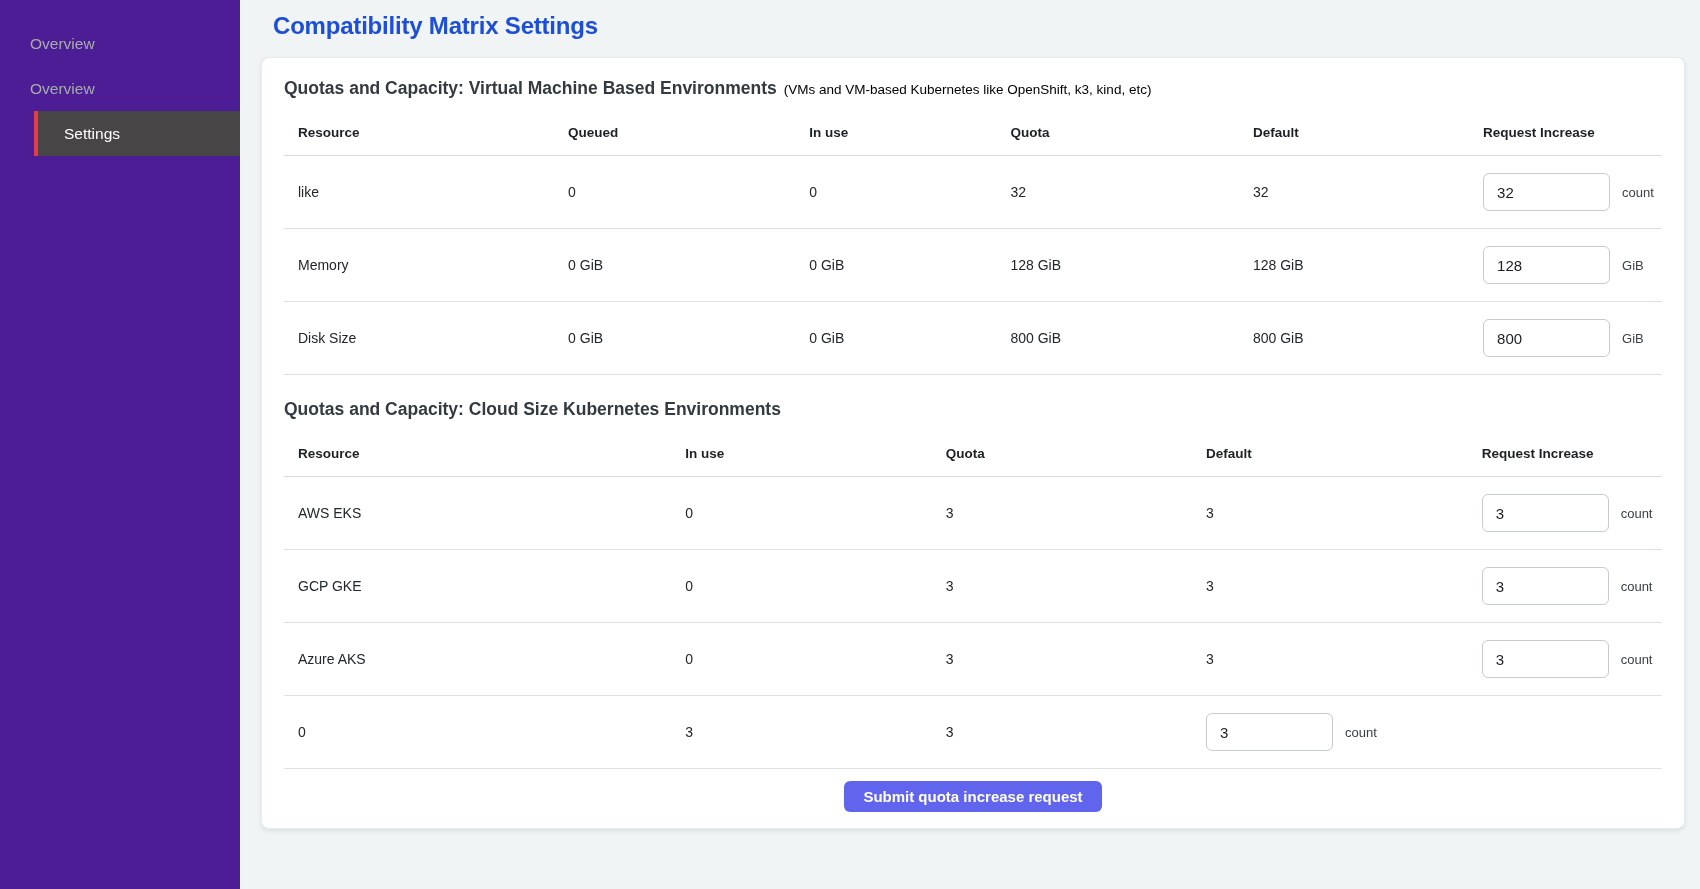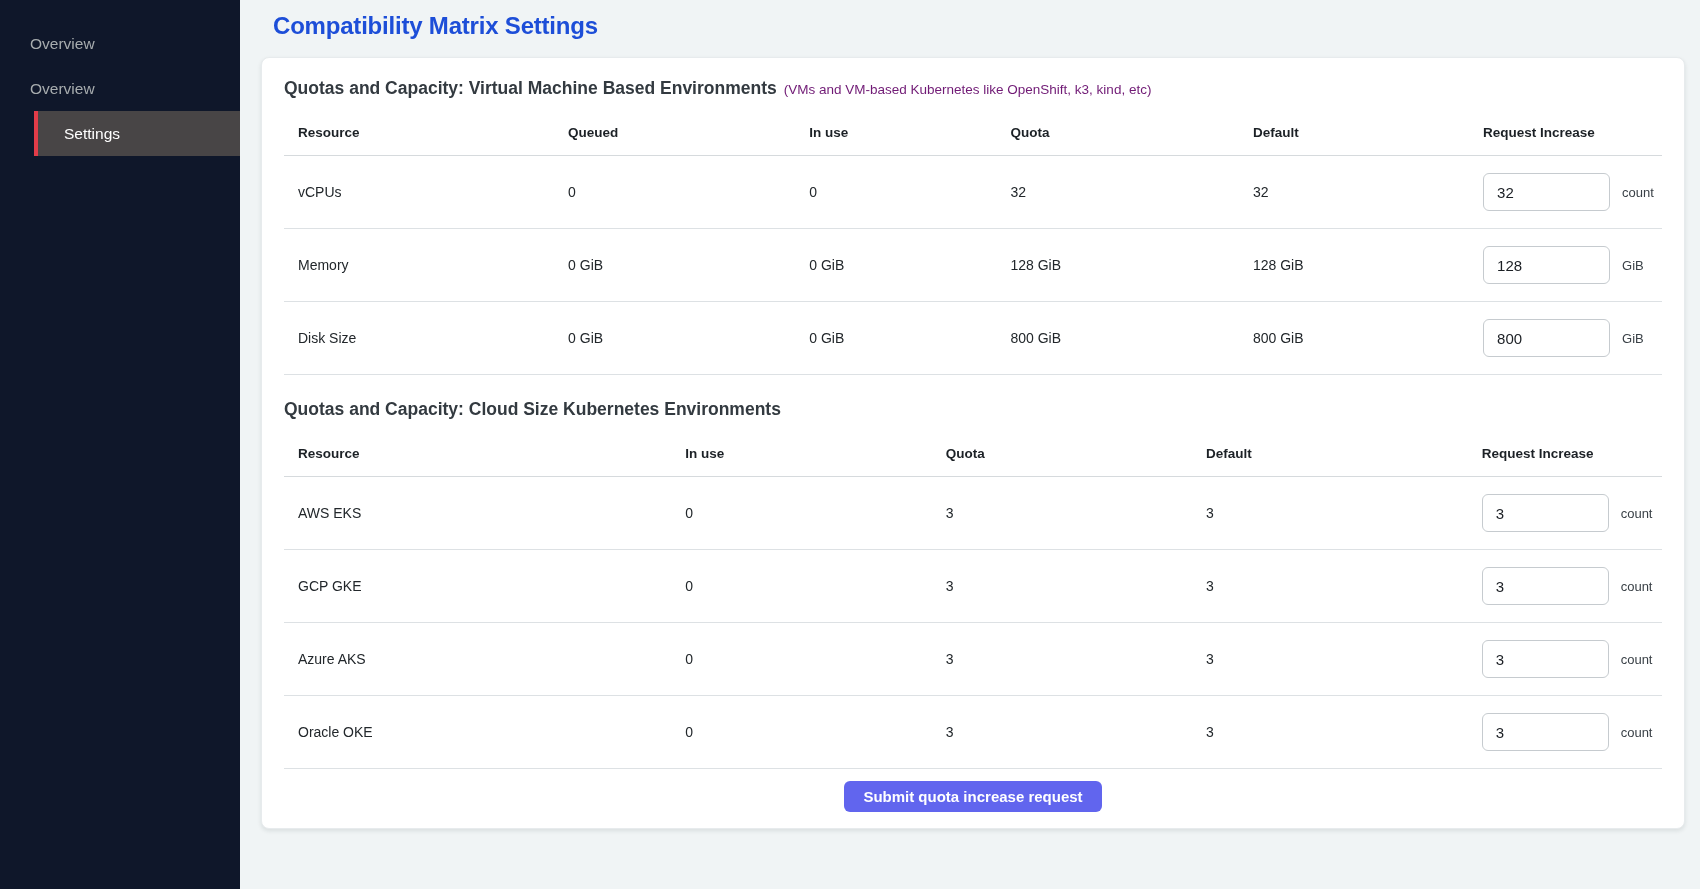--- a/index.html
+++ b/index.html
@@ -9,21 +9,21 @@
     background: #f0f4f5;
     font-family: "Liberation Sans", sans-serif;
     display: flex;
     overflow: hidden;
     color: #22272b;
   }
 
   
   .sidebar {
     width: 240px; min-width: 240px; height: 100%;
-    background: #0f172a;
+    background: #4c1d95;
     padding-top: 21px;
   }
   .nav-item {
     position: relative;
     height: 45px;
     display: flex; align-items: center;
     padding-left: 30px;
     font-size: 15.5px;
     color: #a7acae;
     cursor: pointer;
@@ -57,21 +57,21 @@
 
   .section + .section { margin-top: 24px; }
   .section-title {
     margin: 0;
     font-size: 17.5px; font-weight: 700;
     color: #333a40;
   }
   .section-subtitle {
     font-weight: 400;
     font-size: 13.5px;
-    color: #701a75;
+    color: #000000;
     margin-left: 7px;
   }
 
   .qtable { margin-top: 12px; }
   .grid { display: grid; align-items: center; }
   .cols-t0 { grid-template-columns: 19.6% 17.5% 14.6% 17.6% 16.7% 14%; }
   .cols-t1 { grid-template-columns: 28.1% 18.9% 18.9% 20% 14.1%; }
 
   .thead {
     padding: 14px 0 15px 0;
@@ -154,21 +154,21 @@
           <div class="qtable">
             <div class="grid thead cols-t0">
               <span class="th">Resource</span>
               <span class="th">Queued</span>
               <span class="th">In use</span>
               <span class="th">Quota</span>
               <span class="th">Default</span>
               <span class="th">Request Increase</span>
             </div>
             <div class="grid trow cols-t0">
-              <span class="td resource">vCPUs</span>
+              <span class="td resource">like</span>
               <span class="td">0</span>
               <span class="td">0</span>
               <span class="td">32</span>
               <span class="td">32</span>
               <span class="request-cell">
                 <input type="text" class="qinput" value="32" style="">
                 <span class="unit">count</span>
               </span>
             </div>
             <div class="grid trow cols-t0">
@@ -229,21 +229,20 @@
               <span class="td resource">Azure AKS</span>
               <span class="td">0</span>
               <span class="td">3</span>
               <span class="td">3</span>
               <span class="request-cell">
                 <input type="text" class="qinput" value="3" style="">
                 <span class="unit">count</span>
               </span>
             </div>
             <div class="grid trow cols-t1">
-              <span class="td resource">Oracle OKE</span>
               <span class="td">0</span>
               <span class="td">3</span>
               <span class="td">3</span>
               <span class="request-cell">
                 <input type="text" class="qinput" value="3" style="">
                 <span class="unit">count</span>
               </span>
             </div>
           </div>
         </div>

